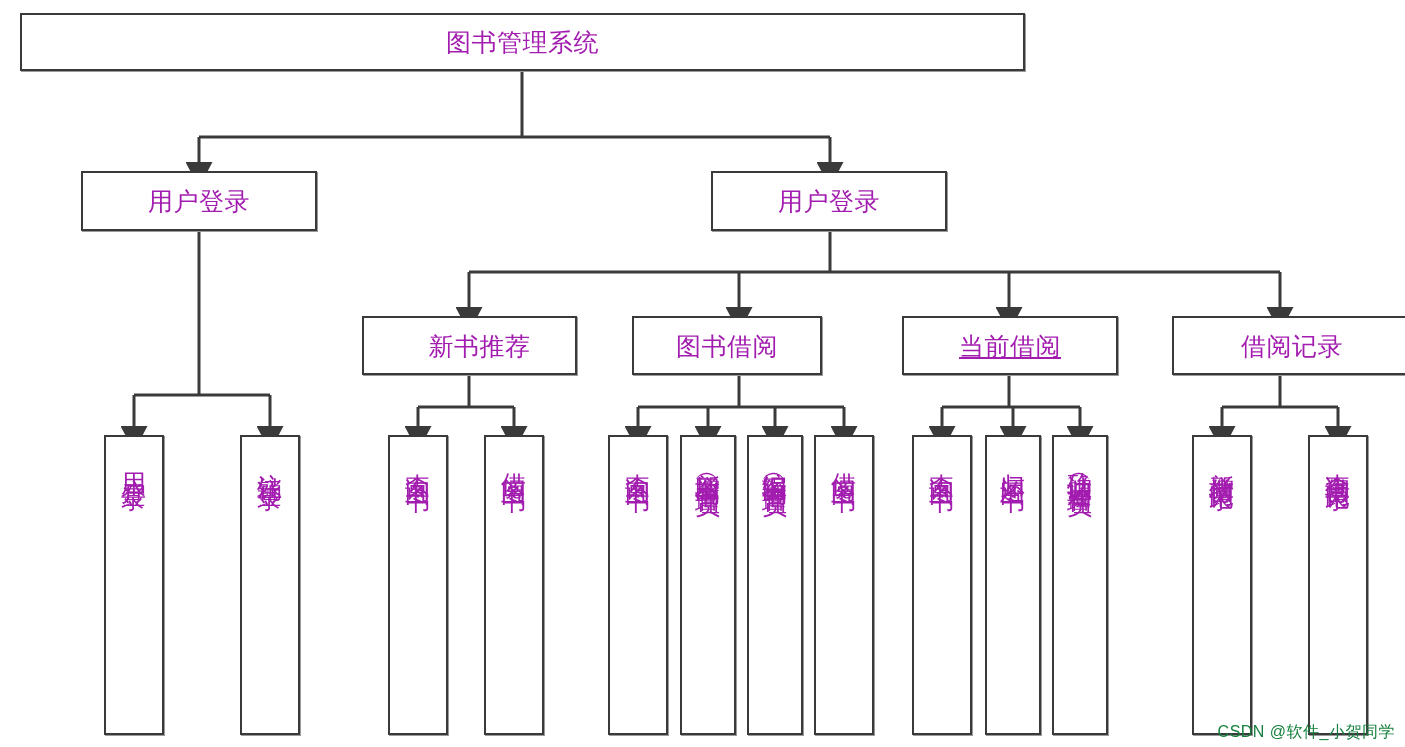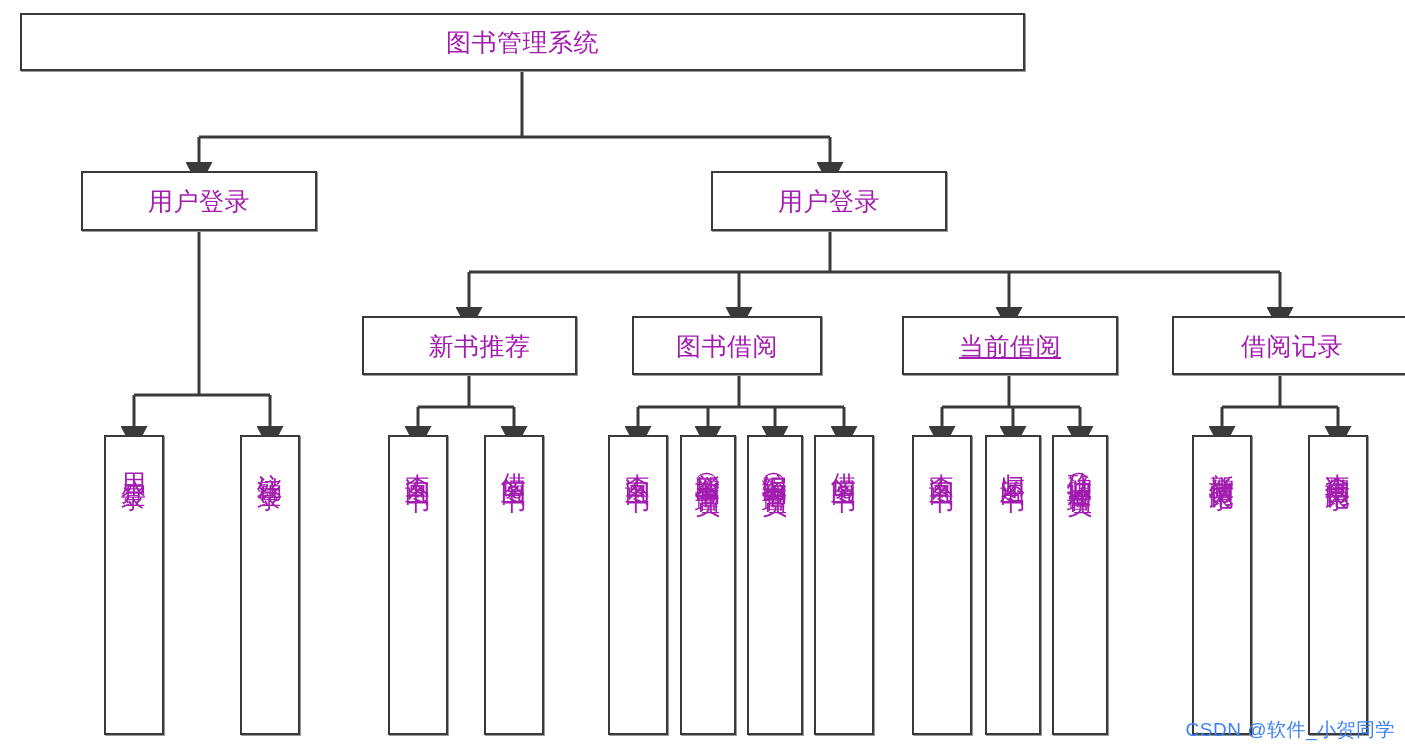--- a/index.html
+++ b/index.html
@@ -55,22 +55,22 @@
     font-size: 25px;
     letter-spacing: 5px;
   }
   .node.vert.tall .label {
     letter-spacing: 3px;
   }
   #watermark {
     position: absolute;
     right: 10px;
     bottom: 4px;
-    font-size: 19px;
-    color: #3b82f6;
+    font-size: 16px;
+    color: #15803d;
     white-space: nowrap;
     letter-spacing: 0.5px;
     text-align: right;
   }
 </style>
 </head>
 <body>
 
 <div id="canvas">
 

